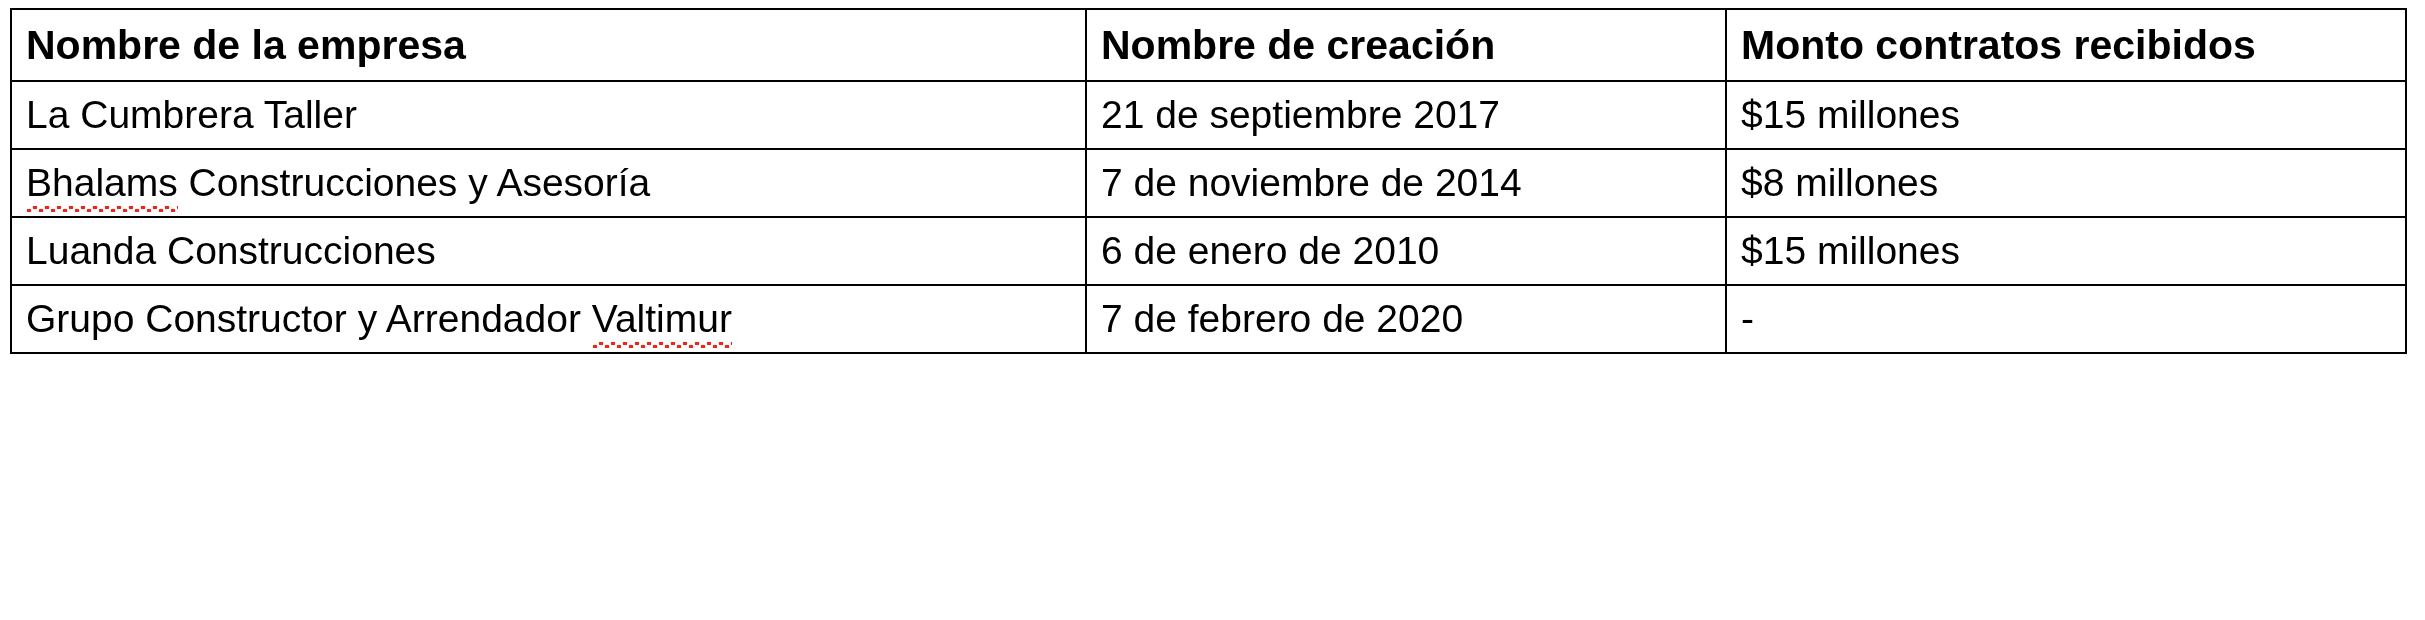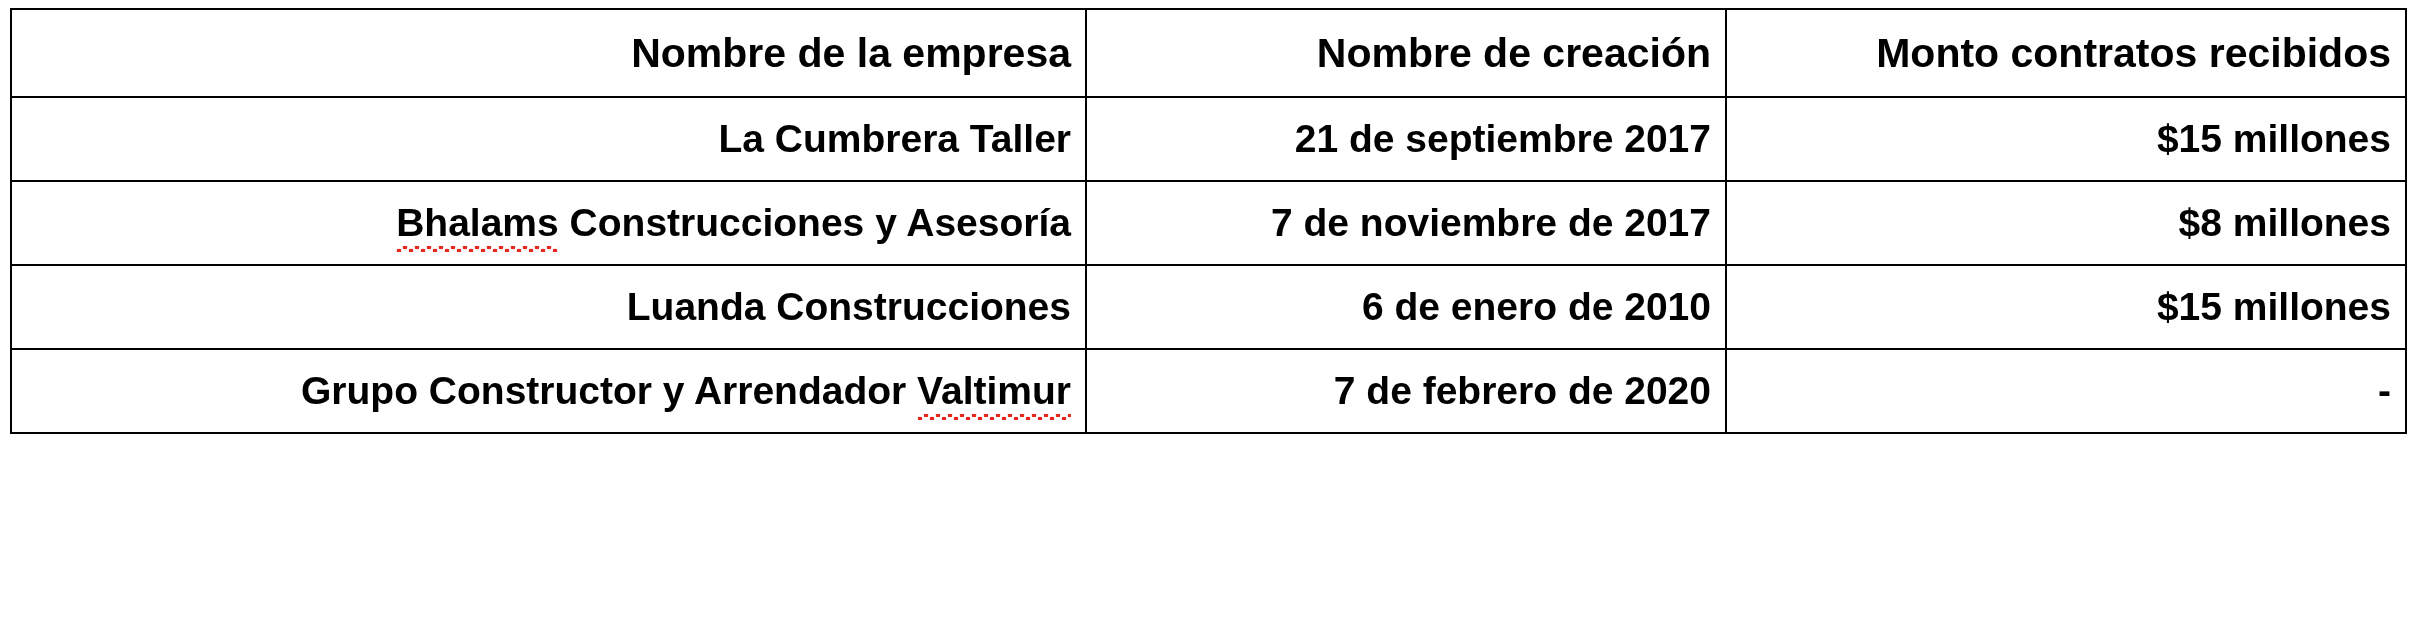--- a/index.html
+++ b/index.html
@@ -30,36 +30,36 @@
     width: 2395px;
   }
 
   table.data-table col.col-name  { width: 1075px; }
   table.data-table col.col-date  { width: 640px; }
   table.data-table col.col-amount{ width: 680px; }
 
   table.data-table th,
   table.data-table td {
     border: 2px solid #000000;
-    padding: 12px 14px;
+    padding: 4px 14px;
     vertical-align: middle;
-    text-align: right;
+    text-align: left;
     white-space: nowrap;
     overflow: hidden;
   }
 
   table.data-table thead th {
     font-weight: bold;
     font-size: 41px;
     line-height: 1.18;
     height: 62px;
   }
 
   table.data-table tbody td {
-    font-weight: bold;
+    font-weight: normal;
     font-size: 39px;
     line-height: 1.18;
     height: 58px;
   }
 
   
   .squiggle {
     position: relative;
     display: inline-block;
   }
@@ -95,21 +95,21 @@
       </tr>
     </thead>
     <tbody>
         <tr>
           <td>La Cumbrera Taller</td>
           <td>21 de septiembre 2017</td>
           <td>$15 millones</td>
         </tr>
         <tr>
           <td><span class="squiggle">Bhalams</span> Construcciones y Asesoría</td>
-          <td>7 de noviembre de 2017</td>
+          <td>7 de noviembre de 2014</td>
           <td>$8 millones</td>
         </tr>
         <tr>
           <td>Luanda Construcciones</td>
           <td>6 de enero de 2010</td>
           <td>$15 millones</td>
         </tr>
         <tr>
           <td>Grupo Constructor y Arrendador <span class="squiggle">Valtimur</span></td>
           <td>7 de febrero de 2020</td>

